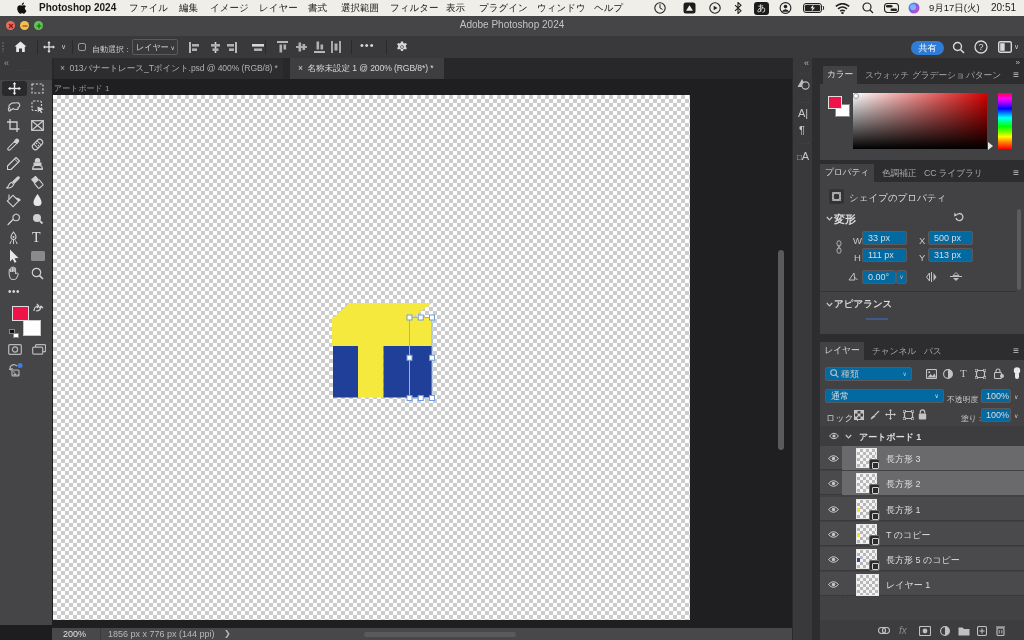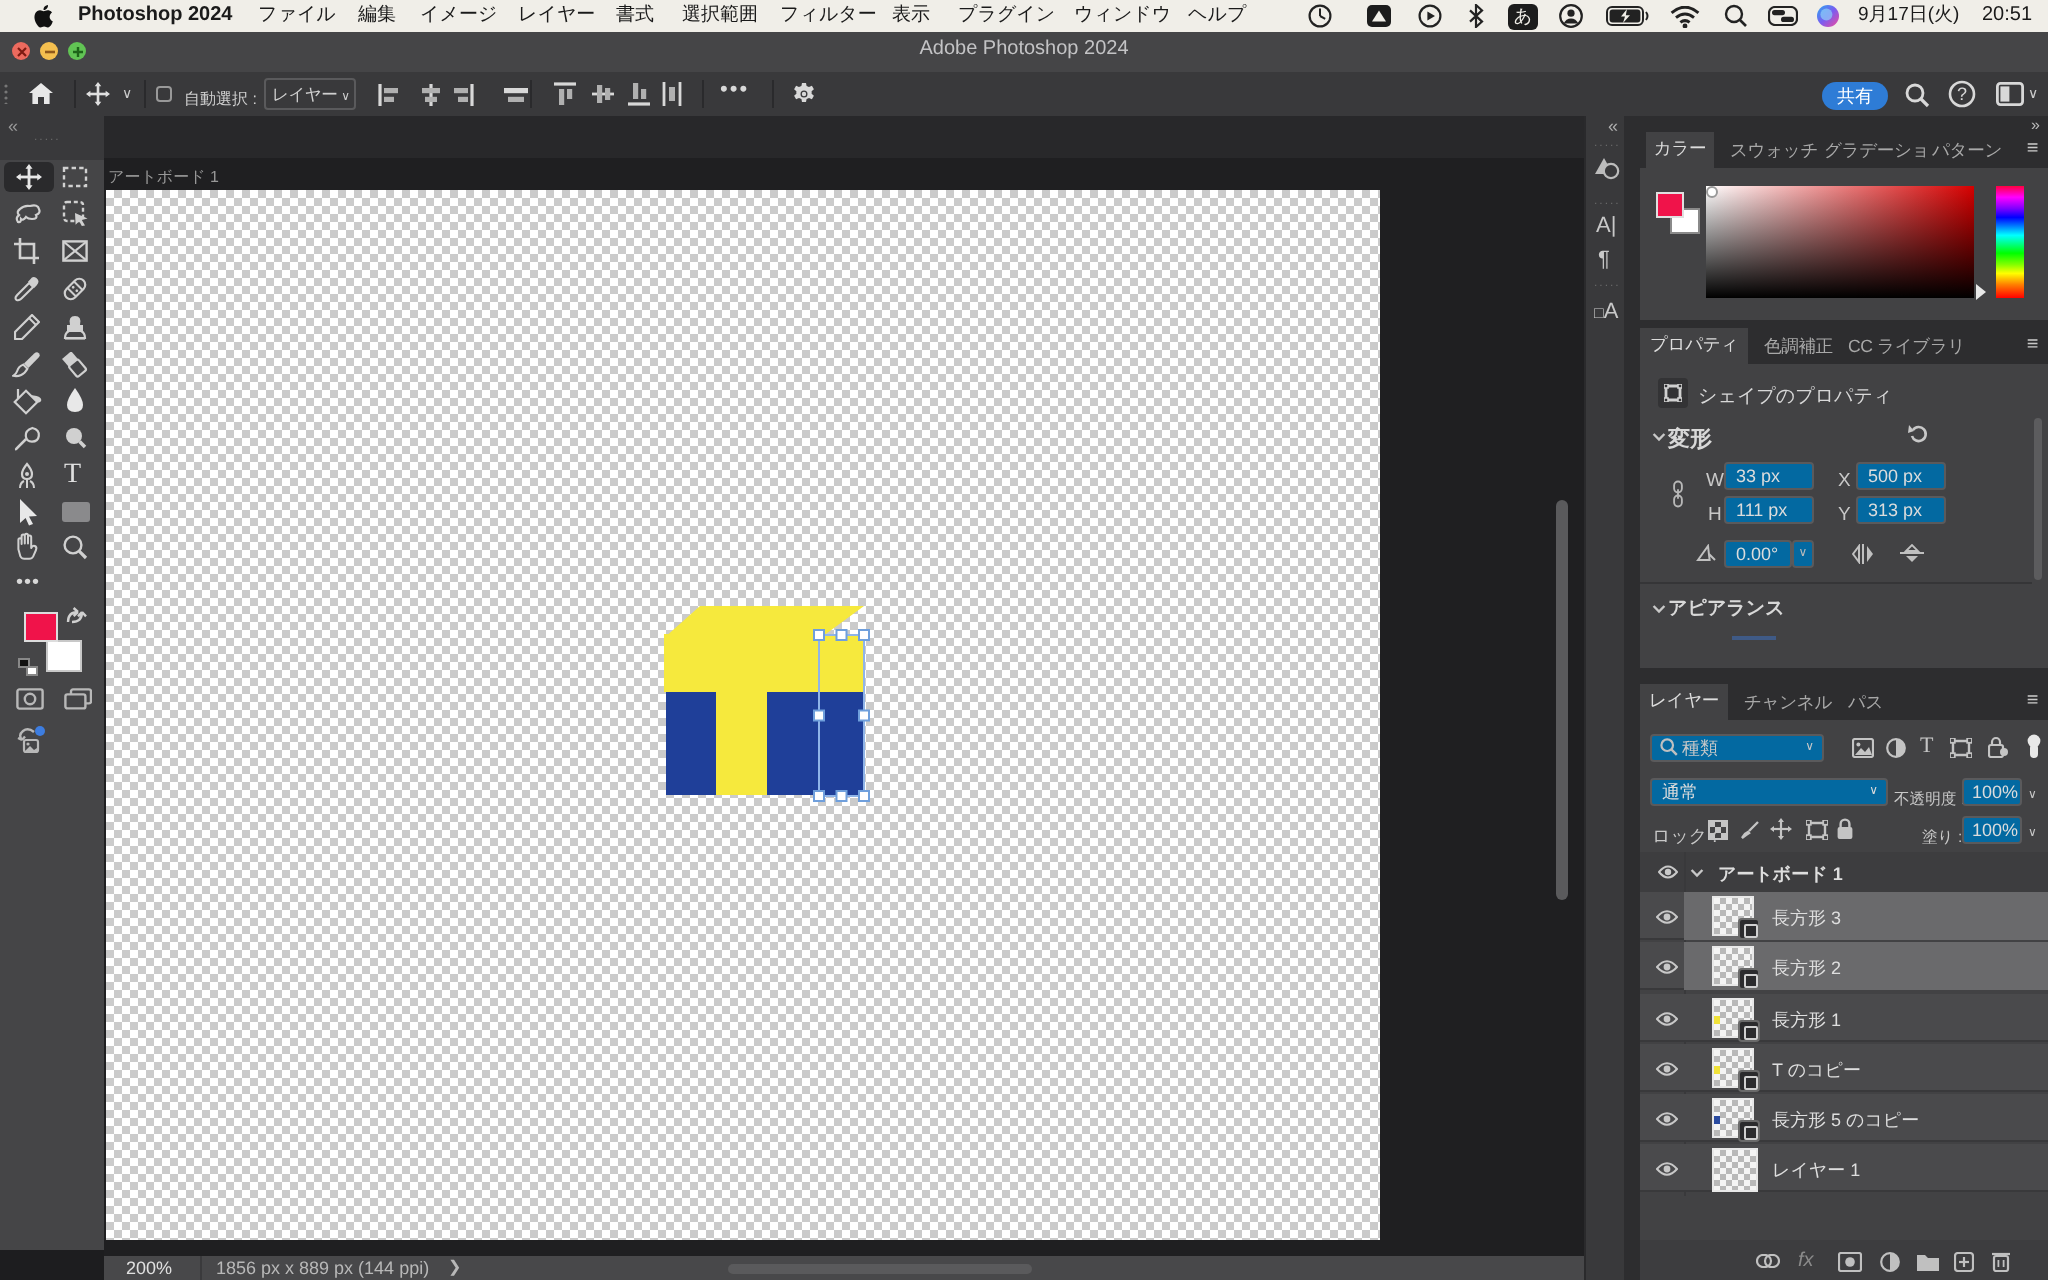--- a/index.html
+++ b/index.html
@@ -226,20 +226,22 @@
           <rect x="2.2" y="2.2" width="4.5" height="7.6" fill="#d8d8d8"></rect>
         </svg>
   <div style="position:absolute;left:1014px;top:7px;font-size:7px;color:#ccc;">∨</div>
   </span>
   <div style="position:absolute;left:92px;top:8px;font-size:8px;">自動選択 :</div>
   <div style="position:absolute;left:132px;top:3px;width:46px;height:16px;border:1px solid #5a5a5c;border-radius:2px;font-size:8.3px;line-height:14px;padding-left:3px;letter-spacing:-0.3px;">レイヤー <span style="font-size:6px">∨</span></div>
   <div style="position:absolute;left:911px;top:5px;width:33px;height:14px;background:#2e7cd6;border-radius:7px;color:#fff;text-align:center;line-height:14px;font-size:9px;">共有</div>
 </div>
 
 <div class="abs" id="tabbar">
+  <div class="tab" style="left:2px;width:229px;color:#b0b0b0;background:#2d2d2f;padding-left:6px;">×&nbsp;&nbsp;013バナートレース_Tポイント.psd @ 400% (RGB/8) *</div>
+  <div class="tab" style="left:238px;width:154px;color:#d8d8d8;background:#3e3e40;padding-left:8px;">×&nbsp;&nbsp;名称未設定 1 @ 200% (RGB/8*) *</div>
 </div>
 
 <div class="abs" id="toolhdr">
       <span style="position:absolute;left:4px;top:0px;font-size:9px;letter-spacing:-1px;">«</span>
       <span style="position:absolute;left:17px;top:8px;color:#6a6a6a;font-size:6px;letter-spacing:1px;">.....</span>
     </div>
 <div class="abs" id="toolbar"><span id="tool-icons">
   <div style="position:absolute;left:2px;top:1px;width:25px;height:15px;background:#2a2a2c;border-radius:3px;"></div>
   <svg style="position:absolute;left:8px;top:2px" width="13" height="13" viewBox="0 0 11 11">
           <path d="M5.5 0 L7 2 H4 Z M5.5 11 L4 9 H7 Z M0 5.5 L2 4 V7 Z M11 5.5 L9 7 V4 Z" fill="#e8e8e8"></path>
@@ -381,21 +383,21 @@
     <rect x="77" y="95.5" width="5" height="5"></rect>
           <rect x="88.25" y="95.5" width="5" height="5"></rect>
           <rect x="99.5" y="95.5" width="5" height="5"></rect>
   </g>
   </g>
 </svg>
 
 <div class="abs" id="statusbar">
   <div style="position:absolute;left:11px;top:1px;">200%</div>
   <div style="position:absolute;left:48px;top:0;width:1px;height:12px;background:#3a3a3c;"></div>
-  <div style="position:absolute;left:56px;top:1px;color:#b8b8b8;">1856 px x 889 px (144 ppi)</div>
+  <div style="position:absolute;left:56px;top:1px;color:#b8b8b8;">1856 px x 776 px (144 ppi)</div>
   <div style="position:absolute;left:172px;top:1px;color:#b8b8b8;font-size:8px;">❯</div>
   <div style="position:absolute;left:312px;top:4px;width:152px;height:5px;border-radius:3px;background:#5a5a5c;"></div>
 </div>
 
 <div class="abs" style="left:778px;top:250px;width:6px;height:200px;border-radius:3px;background:#5a5a5c;"></div>
 
 <div class="abs" id="iconstrip"><span id="strip-icons">
   <div style="position:absolute;left:11px;top:0px;color:#b0b0b0;font-size:9px;letter-spacing:-1px;">«</div>
   <div style="position:absolute;left:4px;top:11px;color:#6a6a6a;font-size:6px;letter-spacing:1px;">.....</div>
   <svg style="position:absolute;left:4px;top:20px" width="13" height="12" viewBox="0 0 13 12">

